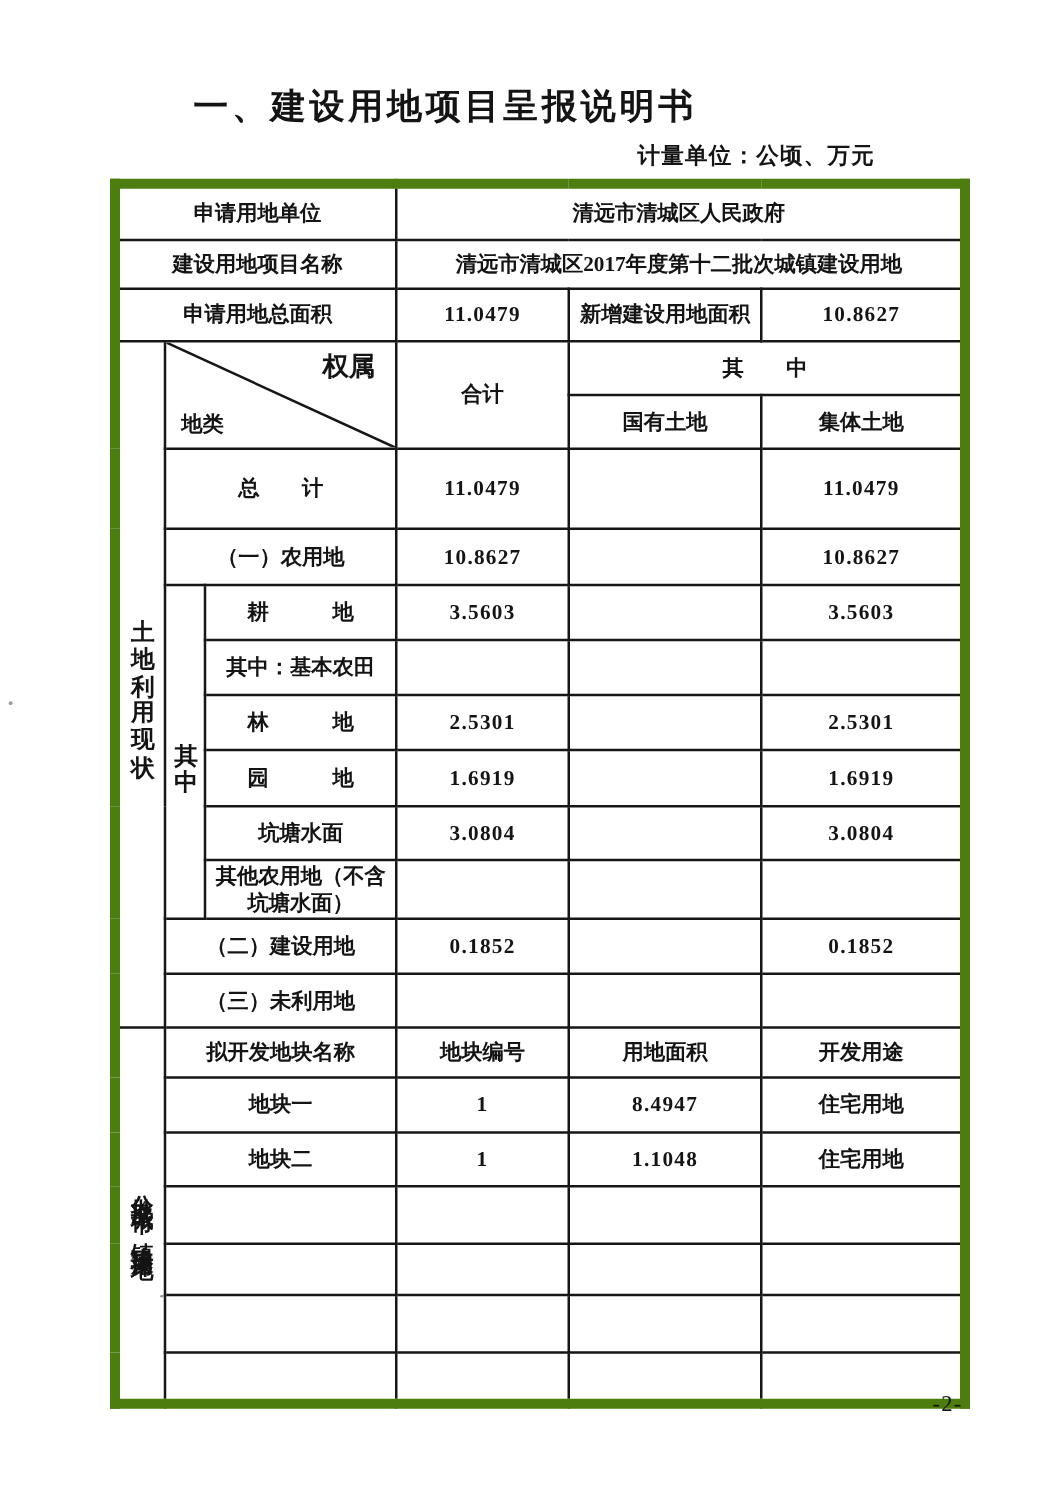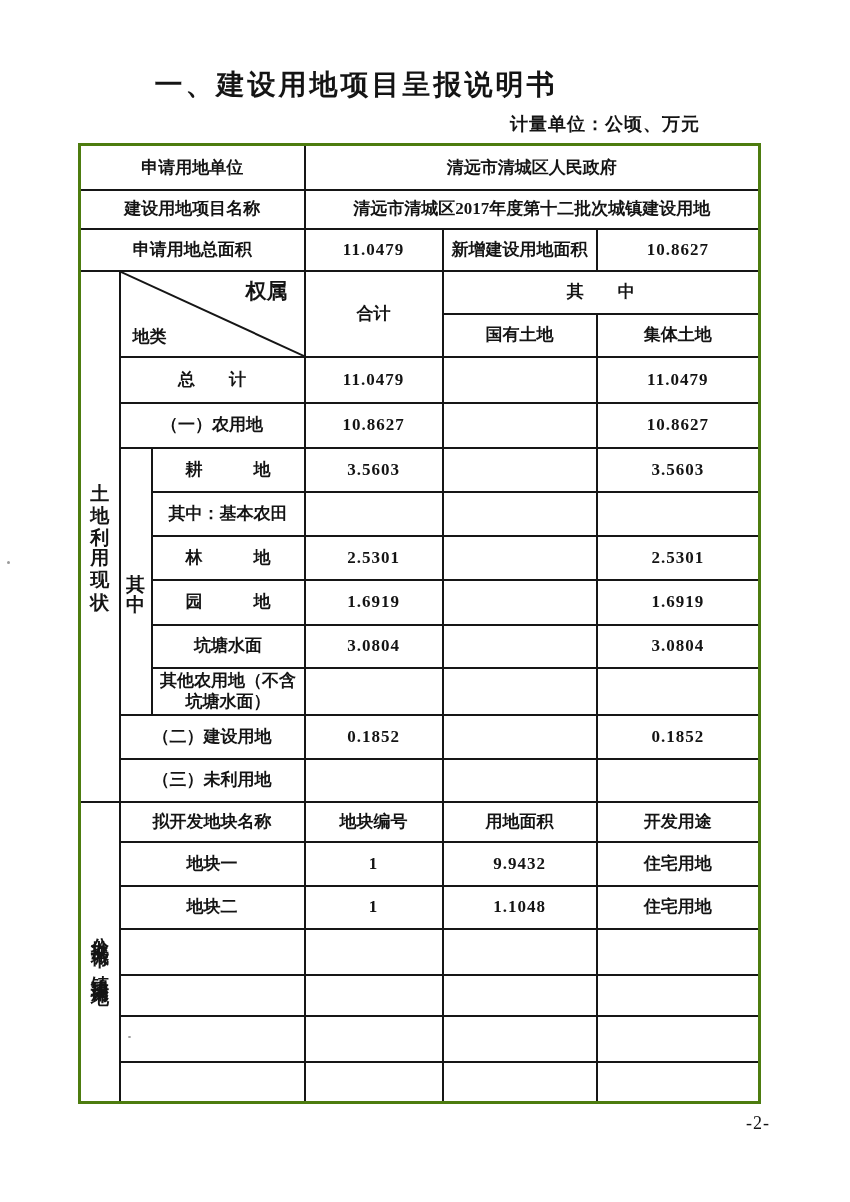--- a/index.html
+++ b/index.html
@@ -14,25 +14,25 @@
   .page-title{
     position:absolute;left:0;top:66px;width:712px;
     text-align:center;
     font-size:28px;font-weight:bold;letter-spacing:3px;
   }
   .unit-note{
     position:absolute;top:112px;right:150px;
     font-size:18px;font-weight:bold;letter-spacing:1px;
   }
   table.main{
-    position:absolute;left:78px;top:143px;
+    position:absolute;left:88px;top:143px;
     width:682px;
     border-collapse:collapse;
     table-layout:fixed;
-    border:3px solid #4d7c0f;
+    border:8px solid #4d7c0f;
   }
   table.main td{
     border:2px solid #161616;
     text-align:center;
     vertical-align:middle;
     padding:0;
     font-size:17px;
     font-weight:bold;
     line-height:1.25;
     overflow:hidden;
@@ -114,21 +114,21 @@
         <span class="diag-bottom">地类</span>
       </td>
       <td rowspan="2">合计</td>
       <td colspan="2">其　　中</td>
     </tr>
     <tr style="height:43px">
       <td>国有土地</td>
       <td>集体土地</td>
     </tr>
 
-    <tr style="height:46px">
+    <tr style="height:64px">
       <td colspan="2">总　　计</td>
       <td class="num">11.0479</td>
       <td class="num"></td>
       <td class="num">11.0479</td>
     </tr>
     <tr style="height:45px">
       <td colspan="2" class="shift-left">（一）农用地</td>
       <td class="num">10.8627</td>
       <td class="num"></td>
       <td class="num">10.8627</td>
@@ -191,21 +191,21 @@
         <span class="vtext v-batch">分批次城市/镇建设用地</span>
       </td>
       <td colspan="2">拟开发地块名称</td>
       <td>地块编号</td>
       <td>用地面积</td>
       <td>开发用途</td>
     </tr>
     <tr style="height:44px">
       <td colspan="2">地块一</td>
       <td class="num">1</td>
-      <td class="num">9.9432</td>
+      <td class="num">8.4947</td>
       <td>住宅用地</td>
     </tr>
     <tr style="height:43px">
       <td colspan="2">地块二</td>
       <td class="num">1</td>
       <td class="num">1.1048</td>
       <td>住宅用地</td>
     </tr>
     <tr style="height:46px">
       <td colspan="2"></td>

